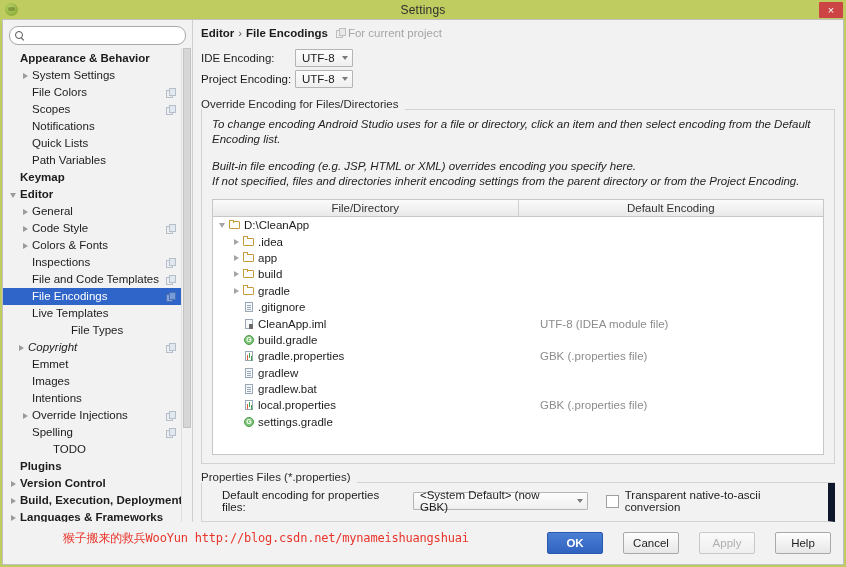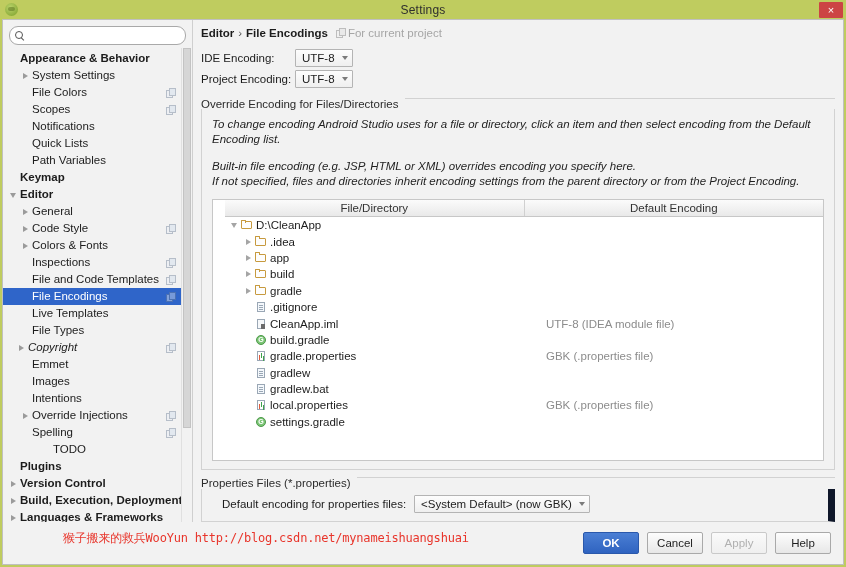--- a/index.html
+++ b/index.html
@@ -288,21 +288,21 @@
     width: 0; height: 0;
     border-left: 3.5px solid transparent;
     border-right: 3.5px solid transparent;
     border-top: 4px solid #7b7b7b;
   }
   .group {
     margin-top: 8px;
   }
   .group-head {
     display: flex;
-    align-items: flex-start;
+    align-items: flex-end;
     font-size: 11.5px;
     color: #2b2b2b;
     gap: 6px;
   }
   .group-head .rule {
     flex: 1 1 auto;
     height: 1px;
     background: #d2d2d2;
   }
   .group-body {
@@ -326,21 +326,20 @@
   
   .table {
     margin-top: 10px;
     border: 1px solid #c7c7c7;
     background: #ffffff;
     flex: 1 1 auto;
     min-height: 0;
     display: flex;
     flex-direction: column;
     overflow: hidden;
-    padding-left: 12px;
   }
   .thead {
     display: flex;
     height: 16px;
     background: linear-gradient(#fbfbfb, #e9e9e9);
     border-bottom: 1px solid #c7c7c7;
     flex: 0 0 16px;
   }
   .th {
     flex: 1 1 50%;
@@ -548,21 +547,21 @@
     top: 8px;
     color: #e8352b;
     font-size: 12px;
     font-family: "DejaVu Sans Mono", monospace;
     white-space: nowrap;
     letter-spacing: -0.2px;
   }
   .btn-row {
     margin-left: auto;
     display: flex;
-    gap: 8px;
+    gap: 20px;
     padding-right: 4px;
   }
   .btn {
     min-width: 56px;
     height: 22px;
     border: 1px solid #a9a9a9;
     background: linear-gradient(#fdfdfd, #e7e7e7);
     font-size: 11.5px;
     line-height: 20px;
     text-align: center;
@@ -669,21 +668,21 @@
             </div>
             <div class="tree-item selected" style="padding-left: 18px;">
               <span class="arrow"></span>
               <span class="tree-label">File Encodings</span>
               <span class="copy-badge"></span>
             </div>
             <div class="tree-item" style="padding-left: 18px;">
               <span class="arrow"></span>
               <span class="tree-label">Live Templates</span>
             </div>
-            <div class="tree-item" style="padding-left: 18px;">
+            <div class="tree-item" style="padding-left: 18px; margin-left: 39px;">
               <span class="arrow"></span>
               <span class="tree-label">File Types</span>
             </div>
             <div class="tree-item" style="padding-left: 14px; font-style: italic;">
               <span class="arrow has"></span>
               <span class="tree-label">Copyright</span>
               <span class="copy-badge"></span>
             </div>
             <div class="tree-item" style="padding-left: 18px;">
               <span class="arrow"></span>
@@ -893,20 +892,24 @@
           <div class="group-head">
             <span>Properties Files (*.properties)</span>
             <span class="rule"></span>
           </div>
           <div class="props-body">
             <span class="props-label">Default encoding for properties files:</span>
             <span class="combo">
               <span>&lt;System Default&gt; (now GBK)</span>
               <span class="caret"></span>
             </span>
+            <span class="checkbox-wrap">
+              <span class="checkbox"></span>
+              <span>Transparent native-to-ascii conversion</span>
+            </span>
           </div>
         </div>
 
       </div>
     </div>
 
     <div class="footer">
       <div class="watermark">猴子搬来的救兵WooYun http://blog.csdn.net/mynameishuangshuai</div>
       <div class="btn-row" id="footer-buttons">
           <div class="btn primary">OK</div>

